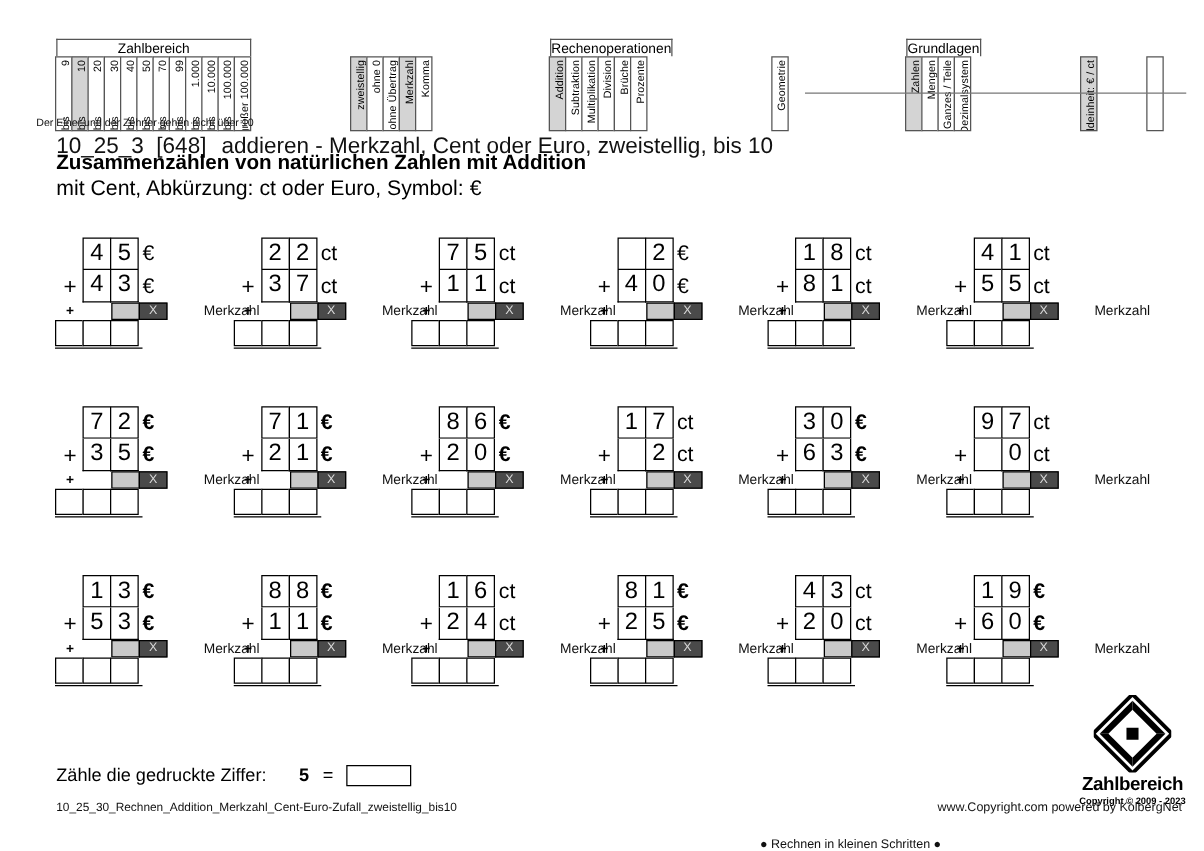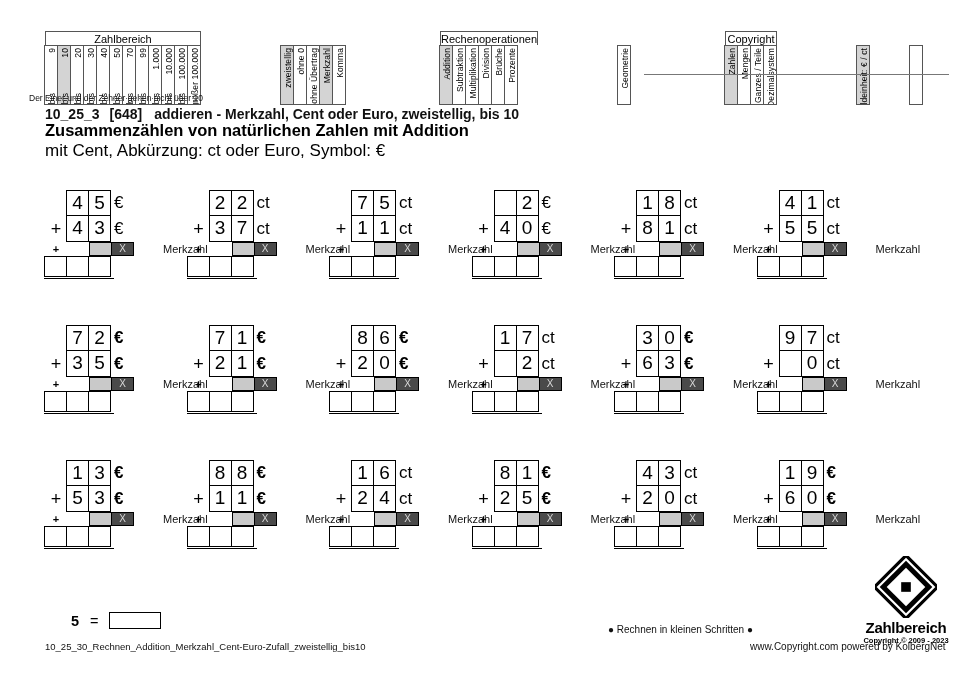--- a/index.html
+++ b/index.html
@@ -39,21 +39,21 @@
   }
   .gap-col{width:14px;height:60px;}
 
   
   #name-datum{position:absolute;right:14px;top:74px;width:305px;text-align:right;}
   #name-datum .rule{border-top:1px solid #777;width:100%;}
   #name-datum .lbl{font-size:12.5px;margin-top:7px;color:#111;}
 
   
   #subnote{position:absolute;left:29px;top:93px;font-size:8.5px;color:#111;}
-  #codeline{position:absolute;left:45px;top:106px;font-size:14px;color:#111;font-weight:bold;}
+  #codeline{position:absolute;left:45px;top:106px;font-size:18px;color:#111;}
   #codeline .sp1{display:inline-block;width:10px;}
   #codeline .sp2{display:inline-block;width:12px;}
   #maintitle{position:absolute;left:45px;top:121px;font-size:16.5px;font-weight:bold;}
   #subtitle{position:absolute;left:45px;top:141px;font-size:17px;}
 
   
   #problems{position:absolute;left:0;top:190px;width:963px;}
   .prow{display:flex;height:135px;}
   .pcell{width:142.5px;position:relative;}
   .pcell:first-child{margin-left:45px;}
@@ -106,21 +106,21 @@
   
   #countline{position:absolute;left:45px;top:612px;display:flex;align-items:center;}
   #countline .txt{font-size:14.5px;}
   #countline .digit{font-size:14.5px;font-weight:bold;margin-left:26px;}
   #countline .eq{font-size:14.5px;margin-left:11px;}
   #countline .obox{
     margin-left:10px;width:52px;height:17px;border:1px solid #000;
     box-sizing:border-box;background:#fff;
   }
   #filename{position:absolute;left:45px;top:641px;font-size:9.5px;color:#111;}
-  #tagline{position:absolute;left:608px;top:624px;font-size:10px;color:#111;}
+  #tagline{position:absolute;left:608px;top:670px;font-size:10px;color:#111;}
   #weburl{position:absolute;left:750px;top:641px;font-size:10px;color:#111;}
 
   #logo{position:absolute;left:860px;top:556px;width:92px;text-align:center;}
   #logo svg{display:block;margin:0 auto;}
   #logo .name{font-size:15px;font-weight:bold;letter-spacing:-.3px;margin-top:1px;}
   #logo .copy{font-size:7.5px;font-weight:bold;margin-top:0px;}
 </style>
 </head>
 <body>
 
@@ -287,21 +287,21 @@
         <div class="hcol">
           <div class="vwrap">
             <span class="vtxt">Geometrie</span>
             <span class="vtxt"></span>
           </div>
         </div>
       </div>
     </div>
     <div class="gap-col"></div>
     <div class="hgroup">
-      <div class="hgroup-title">Copyright</div>
+      <div class="hgroup-title">Grundlagen</div>
       <div class="hcols">
         <div class="hcol shaded">
           <div class="vwrap">
             <span class="vtxt">Zahlen</span>
             <span class="vtxt"></span>
           </div>
         </div>
         <div class="hcol">
           <div class="vwrap">
             <span class="vtxt">Mengen</span>
@@ -860,20 +860,21 @@
             <div class="acell"></div>
             <div class="acell"></div>
             <div class="ansunder"></div>
           </div>
         </div>
       </div>
     </div>
   </div>
 
 <div id="countline">
+  <span class="txt">Zähle die gedruckte Ziffer:</span>
   <span class="digit">5</span>
   <span class="eq">=</span>
   <span class="obox"></span>
 </div>
 
 <div id="filename">10_25_30_Rechnen_Addition_Merkzahl_Cent-Euro-Zufall_zweistellig_bis10</div>
 <div id="tagline">● Rechnen in kleinen Schritten ●</div>
 <div id="weburl">www.Copyright.com powered by KolbergNet</div>
 
 <div id="logo">

